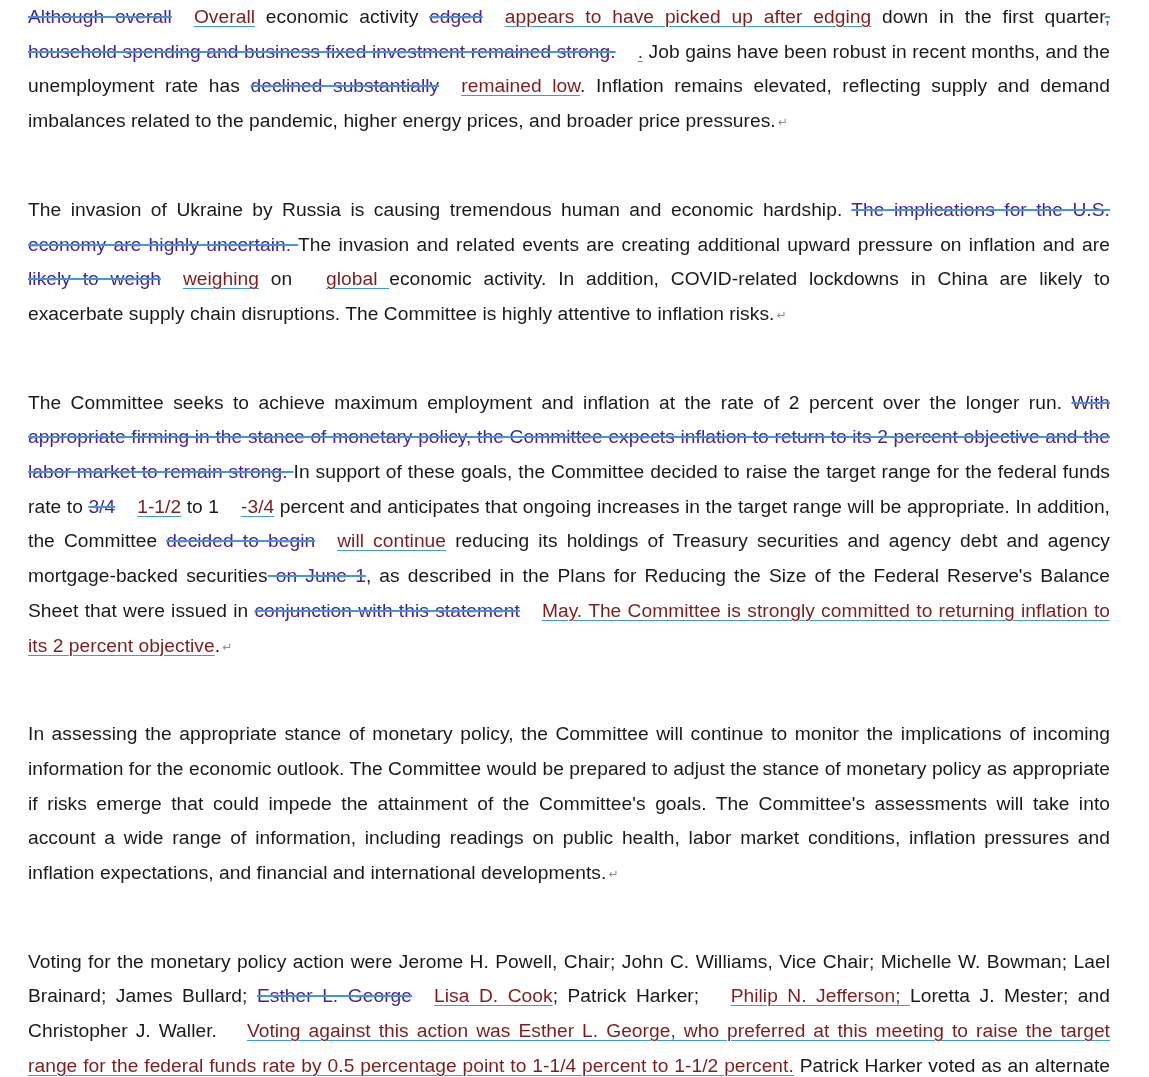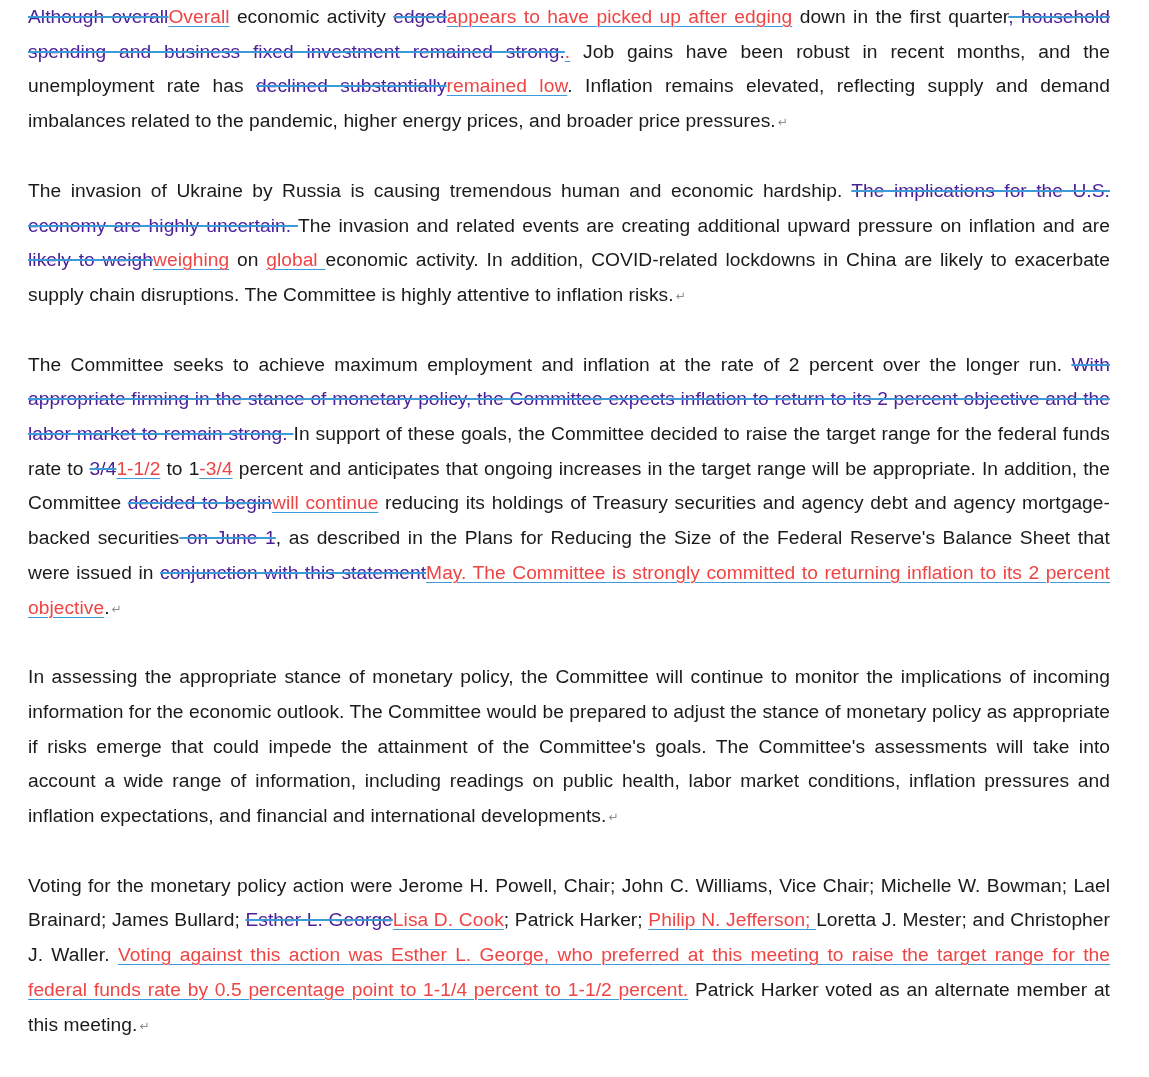--- a/index.html
+++ b/index.html
@@ -22,35 +22,36 @@
       width: 1082px;
     }
     .para {
       margin: 0;
       font-size: 19.2px;
       line-height: 34.7px;
       text-align: justify;
       text-align-last: left;
       letter-spacing: 0.05px;
     }
-    .para + .para { margin-top: 34px; }
+    .para + .para { margin-top: 53px; }
     .p1 { margin-top: 0; }
     .seg { white-space: normal; }
     .del {
       color: #4c1d95;
       text-decoration: line-through;
       text-decoration-color: #3c9bd8;
       text-decoration-thickness: 1.5px;
     }
     .ins {
-      color: #ef4444;
+      color: #7f1d1d;
       text-decoration: underline;
       text-decoration-color: #3c9bd8;
       text-decoration-thickness: 1.2px;
       text-underline-offset: 3px;
+      padding-left: 22px;
     }
     .mark {
       color: #8c8c8c;
       font-size: 12px;
       margin-left: 2px;
       vertical-align: 1px;
     }
   </style>
 </head>
 <body>

